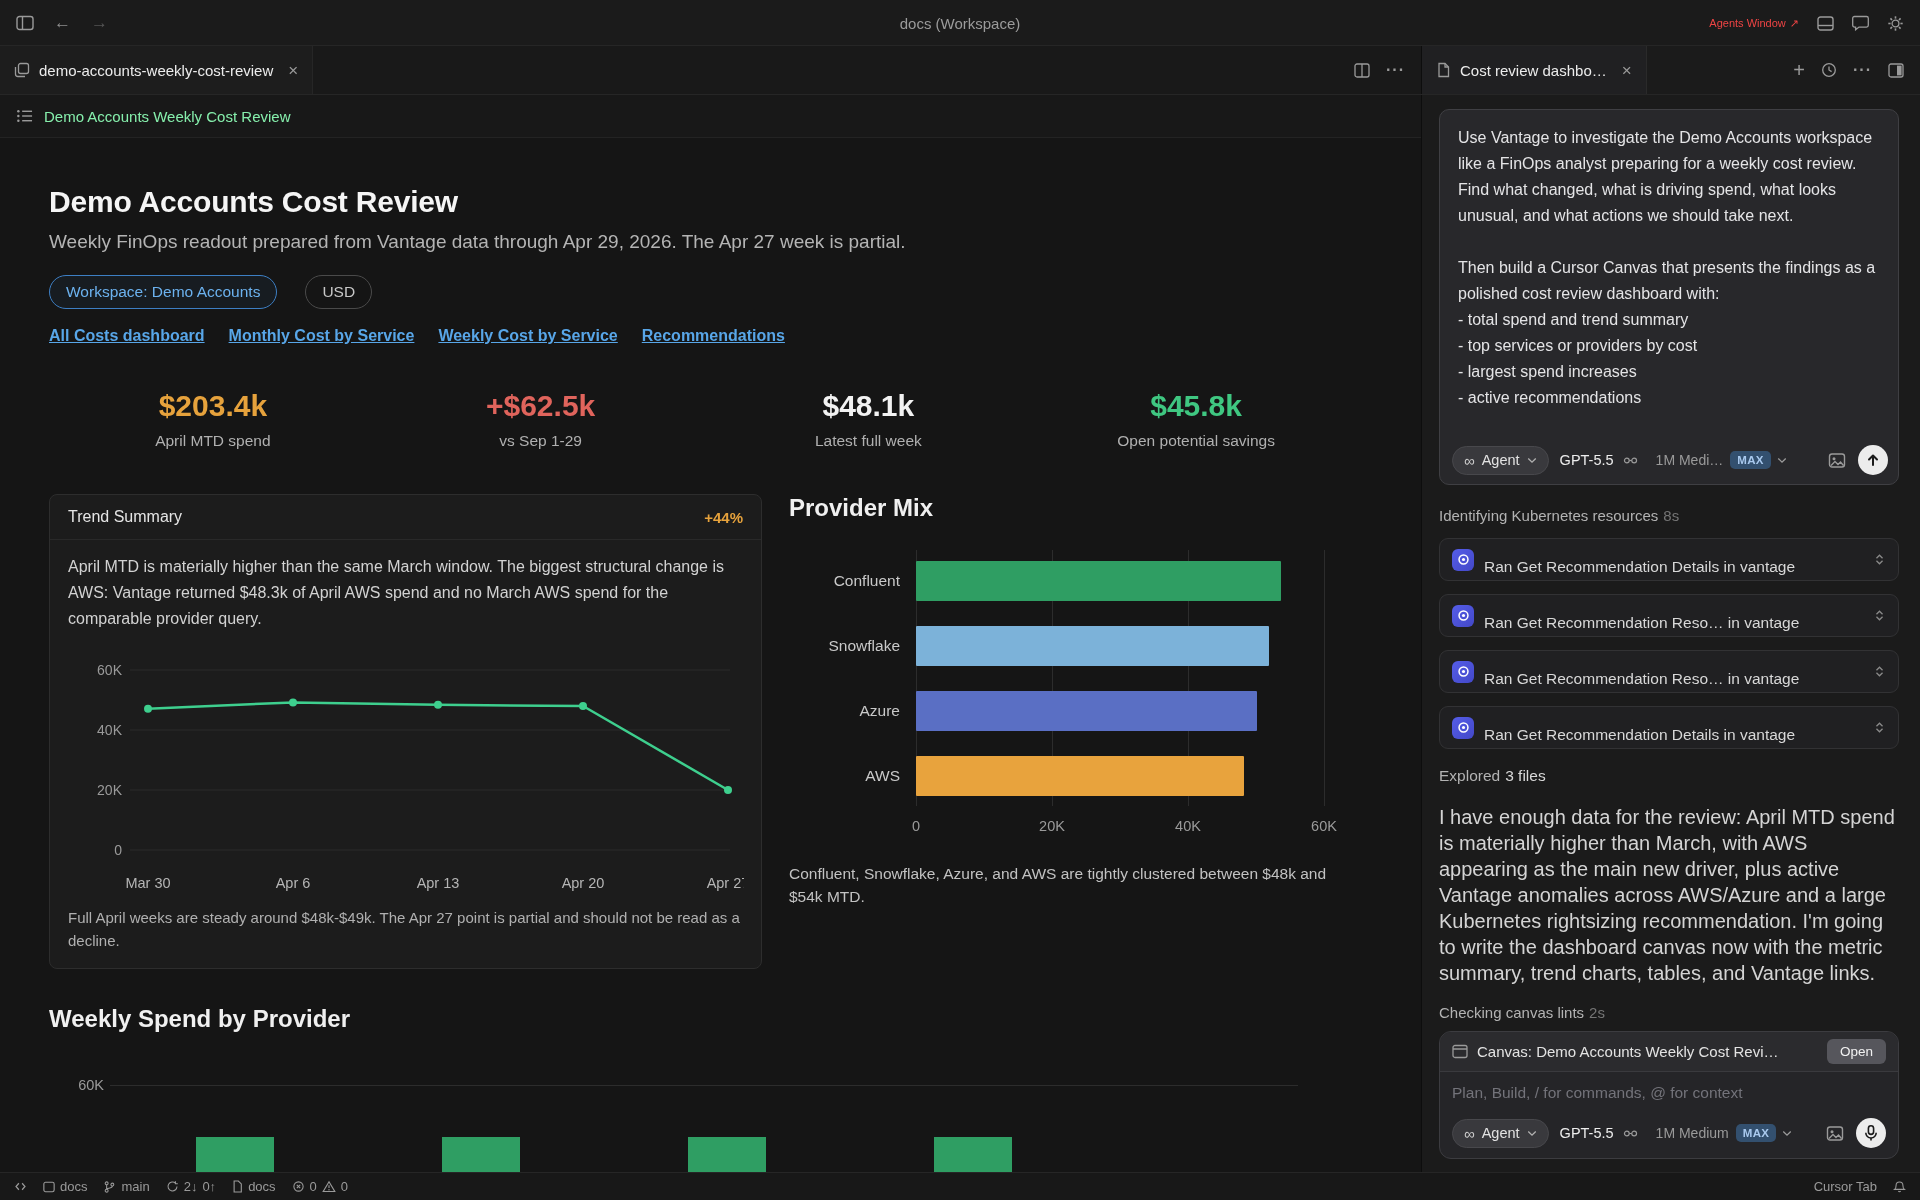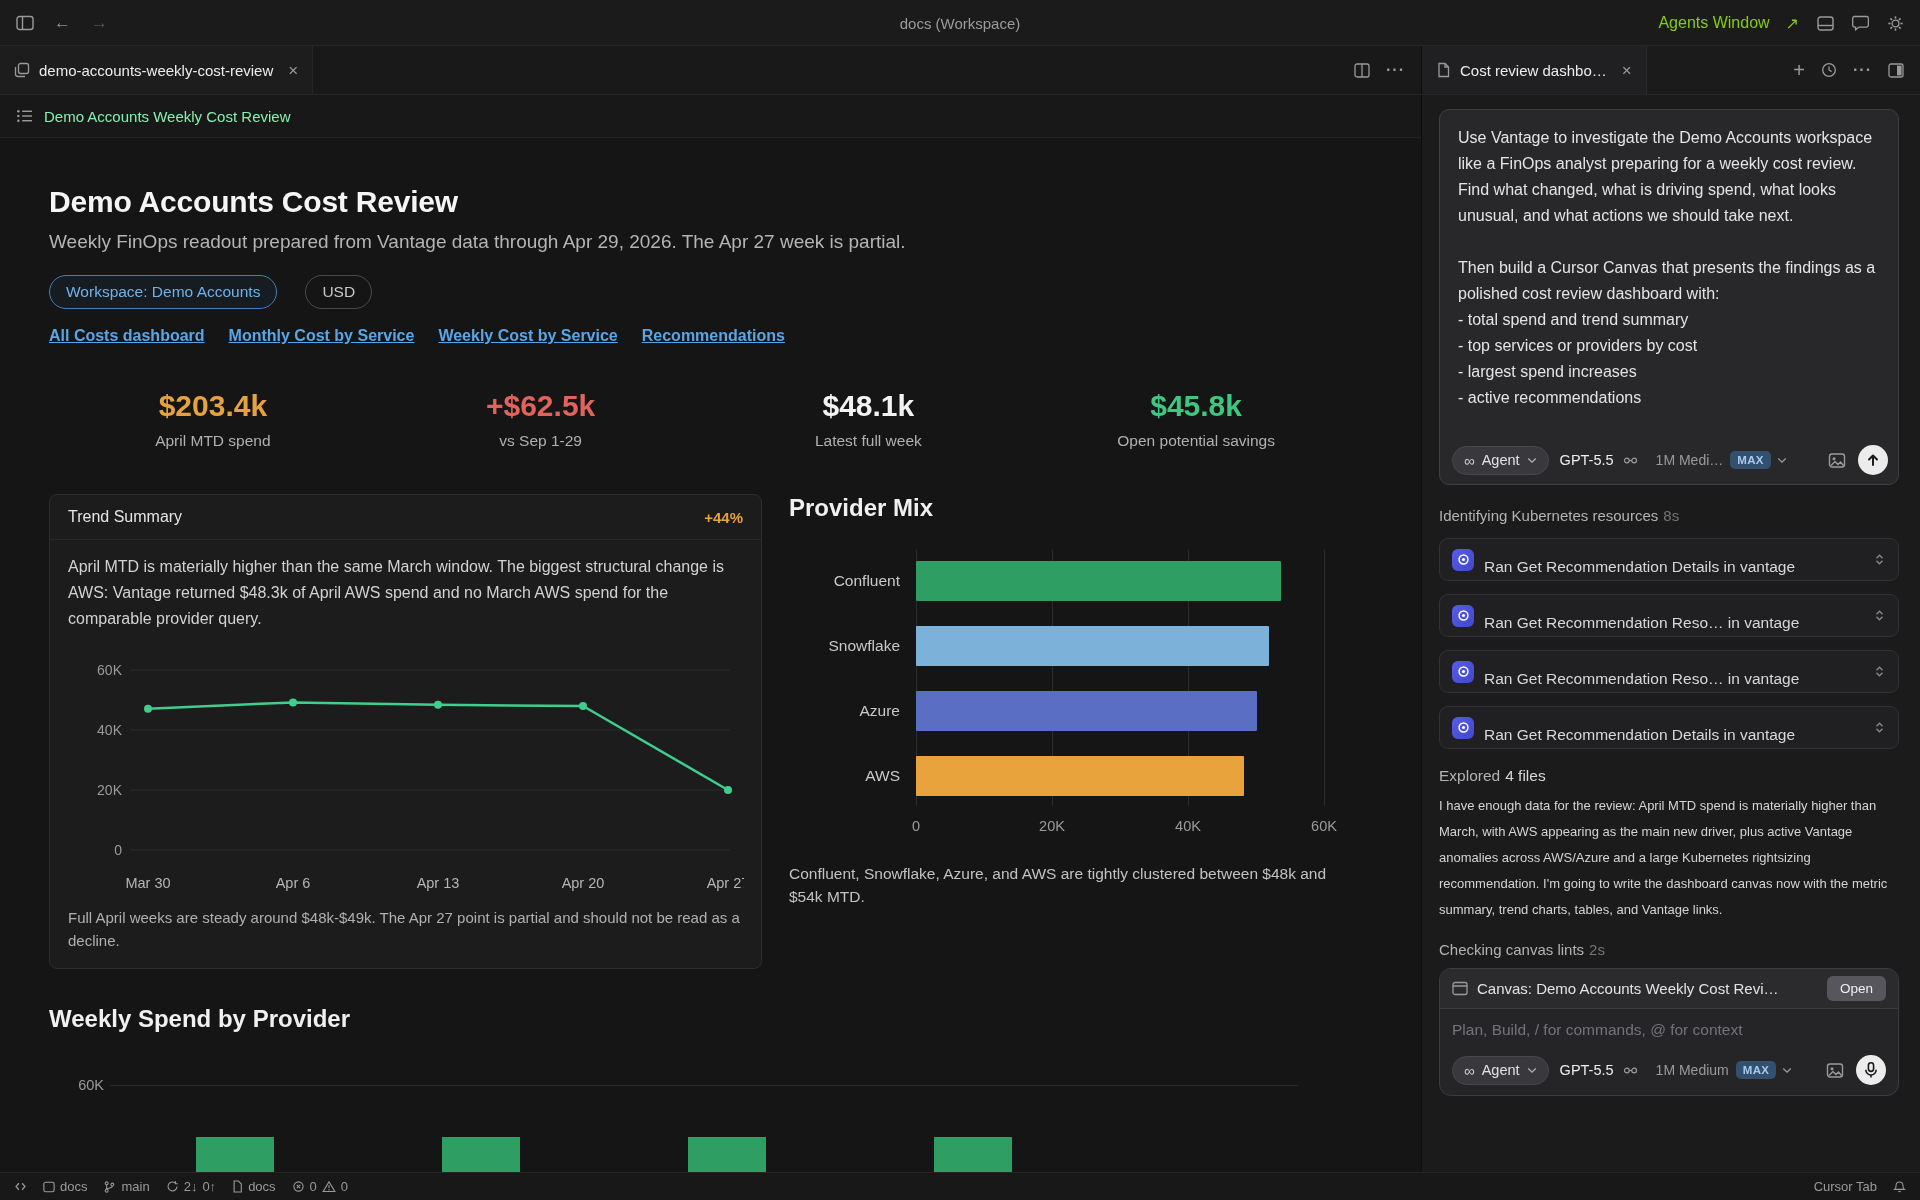--- a/index.html
+++ b/index.html
@@ -10,21 +10,21 @@
 
   
   #titlebar { position:absolute; top:0; left:0; width:1920px; height:46px; background:#1b1b1b;
     border-bottom:1px solid #262626; }
   .tb-left { position:absolute; left:16px; top:0; height:46px; display:flex; align-items:center; gap:20px; color:#9a9a9a; }
   .nav-arrow { font-size:17px; color:#8f8f8f; cursor:default; }
   .nav-arrow.dim { color:#555; }
   .tb-title { position:absolute; left:0; top:0; width:1920px; height:46px; display:flex; align-items:center;
     justify-content:center; color:#9b9b9b; font-size:15px; pointer-events:none; }
   .tb-right { position:absolute; right:16px; top:0; height:46px; display:flex; align-items:center; gap:18px; color:#9a9a9a; }
-  .tb-agents { font-size:16px; color:#84cc16; display:flex; gap:16px; align-items:center; }
+  .tb-agents { font-size:11px; color:#ef4444; display:flex; gap:4px; align-items:center; }
   .icon-btn { display:inline-flex; align-items:center; justify-content:center; color:#9a9a9a; }
   .icon-btn.dots { font-size:16px; letter-spacing:1px; font-weight:700; }
 
   
   #tabstrip { position:absolute; top:46px; left:0; width:1920px; height:49px; display:flex; background:#191919;
     border-bottom:1px solid #262626; }
   .ts-editor { width:1421px; display:flex; align-items:stretch; }
   .ts-chat { flex:1; display:flex; align-items:stretch; border-left:1px solid #0d0d0d; background:#1b1b1b; }
   .tab { display:flex; align-items:center; gap:9px; padding:0 14px; background:#1d1d1d;
     border-right:1px solid #262626; color:#ececec; }
@@ -118,21 +118,21 @@
     background:#202022; border:1px solid #323234; border-radius:9px; }
   .tool-row.first { margin-top:14px; }
   .vantage-icon { width:22px; height:22px; border-radius:6px; background:linear-gradient(135deg,#555de8,#4348c8);
     display:flex; align-items:center; justify-content:center; flex:none; }
   .tool-text { flex:1; font-size:15.5px; color:#d8d8d8; white-space:nowrap; overflow:hidden;margin-top:15px; }
   .tool-text .loc { color:#d8d8d8; }
   .expander { color:#8a8a8a; flex:none; }
 
   .explored-line { margin-top:18px; font-size:15.5px; color:#b3b3b3; }
   .explored-line .files { color:#d9d9d9; margin-left:5px; }
-  .assistant-text { margin-top:8px; font-size:13px; line-height:26px; color:#d4d4d4; }
+  .assistant-text { margin-top:19px; font-size:20px; line-height:26px; color:#d4d4d4; }
 
   .composer-unit { margin-top:10px; border:1px solid #3c3c40; border-radius:12px; overflow:hidden; background:#252528; }
   .canvas-row { height:40px; display:flex; align-items:center; gap:9px; padding:0 12px; background:#2b2b2e;
     border-bottom:1px solid #3a3a3e; }
   .canvas-row .canvas-label { flex:1; font-size:15px; color:#e3e3e3; white-space:nowrap; overflow:hidden; }
   .open-btn { background:#56565c; color:#f2f2f2; font-size:13.5px; border:none; border-radius:6px;
     padding:5px 13px; font-family:inherit; }
   .input-area { padding:12px 12px 10px; position:relative; }
   .chat-input { width:100%; background:transparent; border:none; outline:none; font-family:inherit;
     font-size:15.5px; color:#e4e4e4; }
@@ -490,21 +490,21 @@
         </span>
       <span class="tool-text"><span>Ran</span> <span>Get Recommendation Details</span> <span class="loc">in vantage</span></span>
       <span class="expander">
           <svg width="13" height="15" viewBox="0 0 15 16">
             <path d="M4 6.5L7.5 3 11 6.5M4 9.5L7.5 13 11 9.5" fill="none" stroke="currentColor" stroke-width="1.5"></path>
           </svg>
         </span>
     </div>
 
     <div class="explored-line">
-      <span>Explored</span><span class="files">4 files</span>
+      <span>Explored</span><span class="files">3 files</span>
     </div>
 
     <div class="assistant-text">I have enough data for the review: April MTD spend is materially higher than March, with AWS appearing as the main new driver, plus active Vantage anomalies across AWS/Azure and a large Kubernetes rightsizing recommendation. I'm going to write the dashboard canvas now with the metric summary, trend charts, tables, and Vantage links.</div>
 
     <div class="status-line second">
       <span>Checking canvas lints</span><span class="dur">2s</span>
     </div>
 
     <div class="composer-unit">
       <div class="canvas-row">

